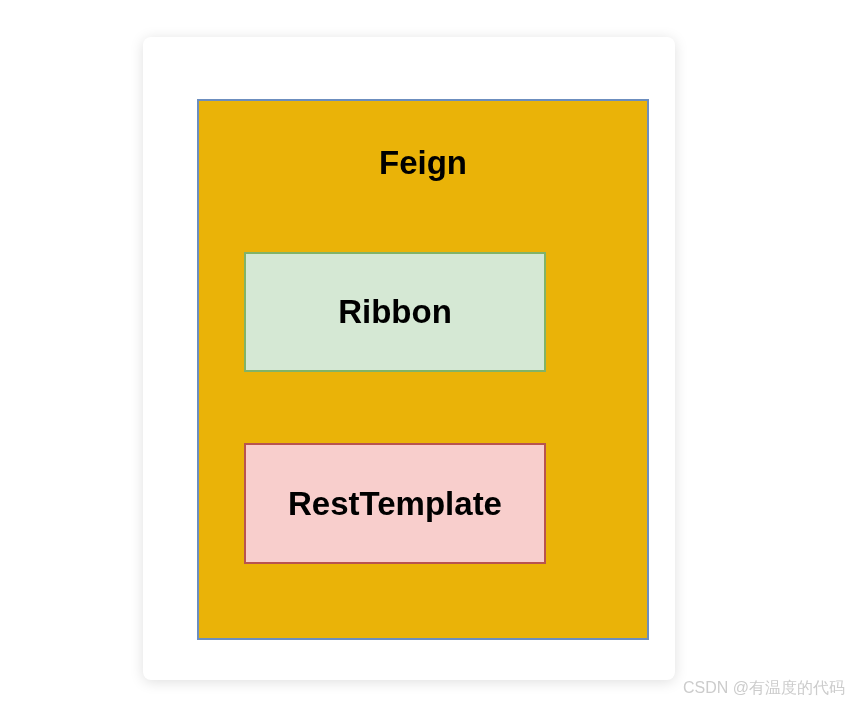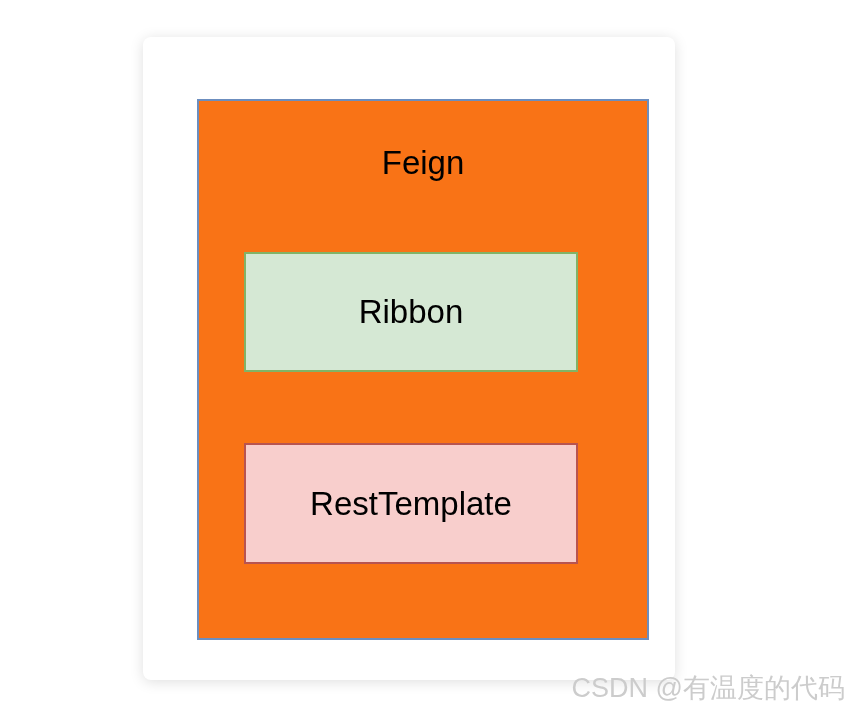--- a/index.html
+++ b/index.html
@@ -34,51 +34,51 @@
     margin-top: 42px;
     width: 100%;
     text-align: center;
     font-size: 33px;
     line-height: 40px;
     color: #000000;
   }
   .inner-box {
     position: absolute;
     left: 45px;
-    width: 334px;
+    width: 302px;
     border: 2px solid;
     display: flex;
     align-items: center;
     justify-content: center;
   }
   .inner-box .box-label {
     font-size: 33px;
     color: #000000;
     text-align: center;
   }
   .box-ribbon { top: 151px; height: 120px; }
   .box-resttemplate { top: 342px; height: 121px; }
   .watermark {
     position: absolute;
     right: 5px;
     top: 676px;
-    font-size: 27px;
+    font-size: 16px;
     line-height: 24px;
     color: #cccccc;
     white-space: nowrap;
   }
 </style>
 </head>
 <body>
 
 <div class="page">
 
   <div class="card">
 
-    <div class="container-box" style="background-color: #f97316; border-color: rgb(108, 142, 191);">
+    <div class="container-box" style="background-color: #eab308; border-color: rgb(108, 142, 191); font-weight: bold;">
 
       <span class="container-title">Feign</span>
 
       <div class="inner-box box-ribbon" style="background-color: rgb(213, 232, 212); border-color: rgb(130, 179, 102);">
         <span class="box-label">Ribbon</span>
       </div>
 
       <div class="inner-box box-resttemplate" style="background-color: rgb(248, 206, 204); border-color: rgb(184, 84, 80);">
         <span class="box-label">RestTemplate</span>
       </div>

